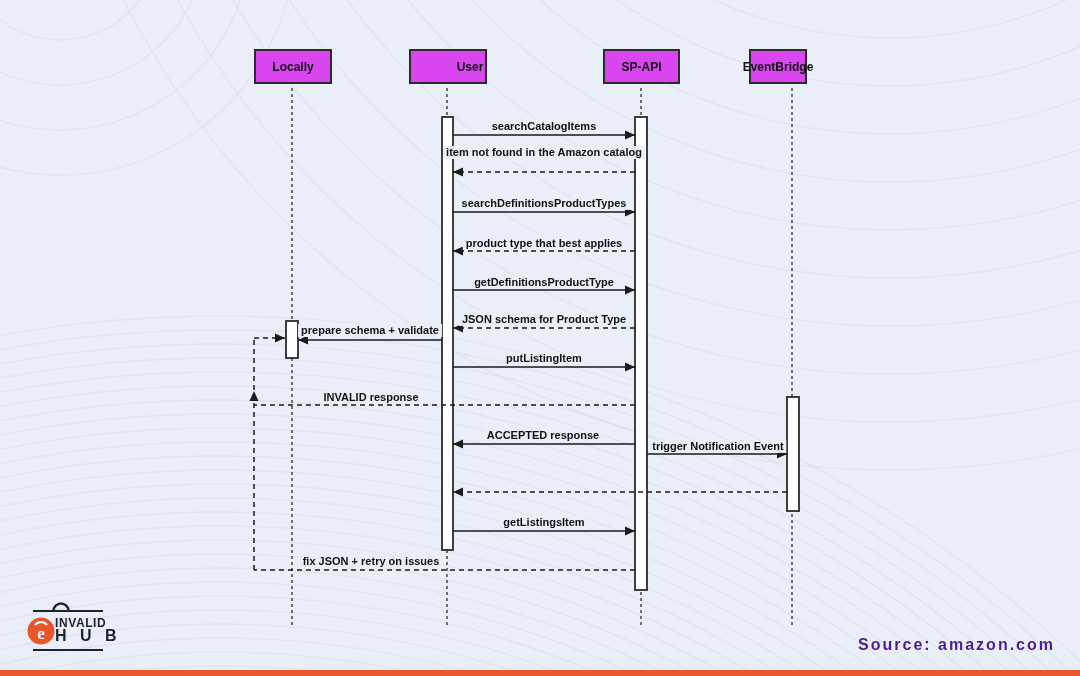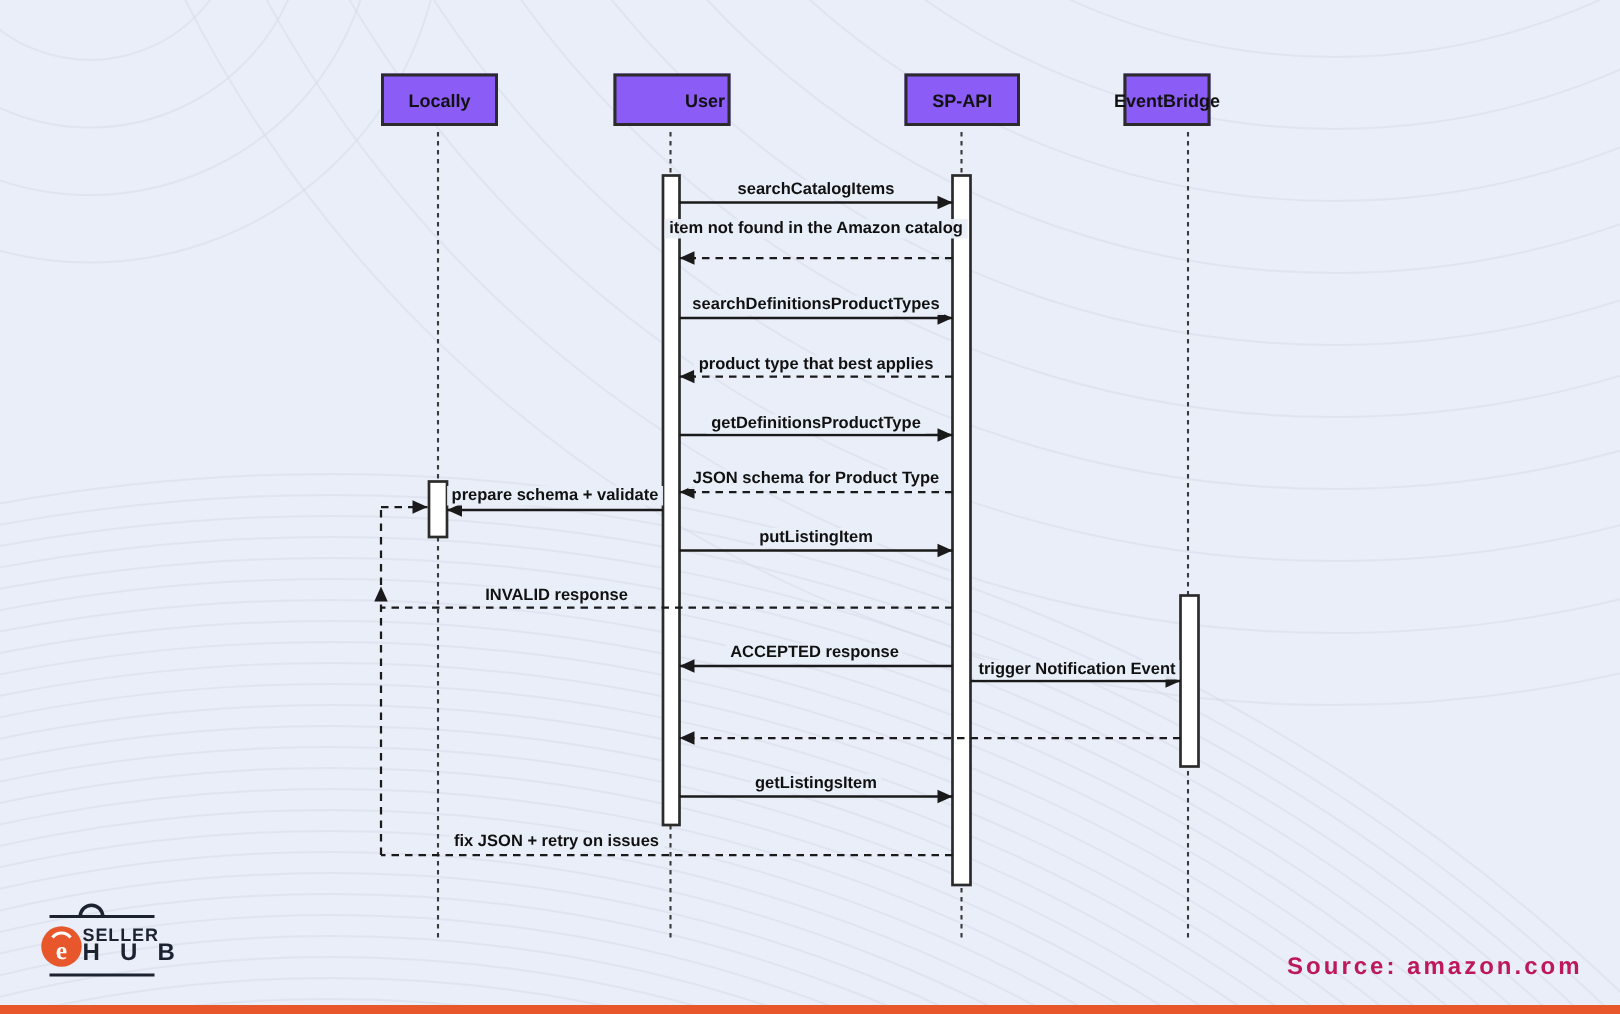--- a/index.html
+++ b/index.html
@@ -13,40 +13,40 @@
   #labels{position:absolute;left:0;top:0;width:1080px;height:676px;}
 
   .lifeline{stroke:#3a3a3a;stroke-width:1.4;stroke-dasharray:3 3;fill:none;}
   .msg{stroke:#1a1a1a;stroke-width:1.6;fill:none;}
   .dashed{stroke-dasharray:5 4;stroke-width:1.5;}
   .activation{fill:#ffffff;stroke:#2b2b2b;stroke-width:1.8;}
   .ah{fill:#1a1a1a;stroke:none;}
 
   .actor-box{
     position:absolute;height:35px;box-sizing:border-box;
-    border:2px solid #2b2b2b;background:#8b5cf6;
+    border:2px solid #2b2b2b;background:#d946ef;
     display:flex;align-items:center;justify-content:center;
     font-size:12px;font-weight:bold;color:#111;
   }
   .msg-label{
     position:absolute;transform:translateX(-50%);
     white-space:nowrap;font-size:11px;font-weight:bold;color:#111;
     background:rgba(233,238,248,0.95);padding:0 3px;line-height:13px;
   }
 
   .logo{position:absolute;left:20px;top:598px;width:140px;height:62px;}
   .logo-text{
     position:absolute;left:35px;top:20px;color:#1c2230;font-weight:bold;
   }
   .logo-line1{font-size:12px;letter-spacing:0.6px;line-height:11px;}
   .logo-line2{font-size:16px;letter-spacing:4.5px;line-height:11px;}
 
   .source{
     position:absolute;right:25px;top:636px;
-    font-size:16px;font-weight:bold;letter-spacing:2px;color:#be185d;
+    font-size:16px;font-weight:bold;letter-spacing:2px;color:#4c1d95;
   }
   .footer-bar{
     position:absolute;left:0;bottom:0;width:1080px;height:6px;background:#e8572b;
   }
 </style>
 </head>
 <body>
 
 <svg id="waves" viewBox="0 0 1080 676">
     <circle cx="890" cy="-390" r="380" fill="none" stroke="#d9dde9" stroke-width="1.3" opacity="0.55"></circle>
@@ -156,19 +156,19 @@
 
 <div class="logo">
   <svg width="140" height="62" viewBox="0 0 140 62">
     <line x1="13" y1="13" x2="83" y2="13" stroke="#1c2230" stroke-width="2"></line>
     <path d="M 33.5 13 A 7.5 7.5 0 0 1 48.5 13" fill="none" stroke="#1c2230" stroke-width="2.4"></path>
     <circle cx="21" cy="33" r="13.5" fill="#e8572b"></circle>
     <path d="M 15 27 A 7.5 7.5 0 0 1 27 27" fill="none" stroke="#ffffff" stroke-width="2"></path>
     <text x="21" y="41" text-anchor="middle" font-size="17" font-weight="bold" fill="#ffffff" font-family="Liberation Serif, serif">e</text>
     <line x1="13" y1="52" x2="83" y2="52" stroke="#1c2230" stroke-width="2"></line>
   </svg>
-  <div class="logo-text logo-line1">SELLER</div>
+  <div class="logo-text logo-line1">INVALID</div>
   <div class="logo-text logo-line2" style="top:32px">H U B</div>
 </div>
 
 <div class="source">Source: amazon.com</div>
 
 <div class="footer-bar"></div>
 
 </body></html>

